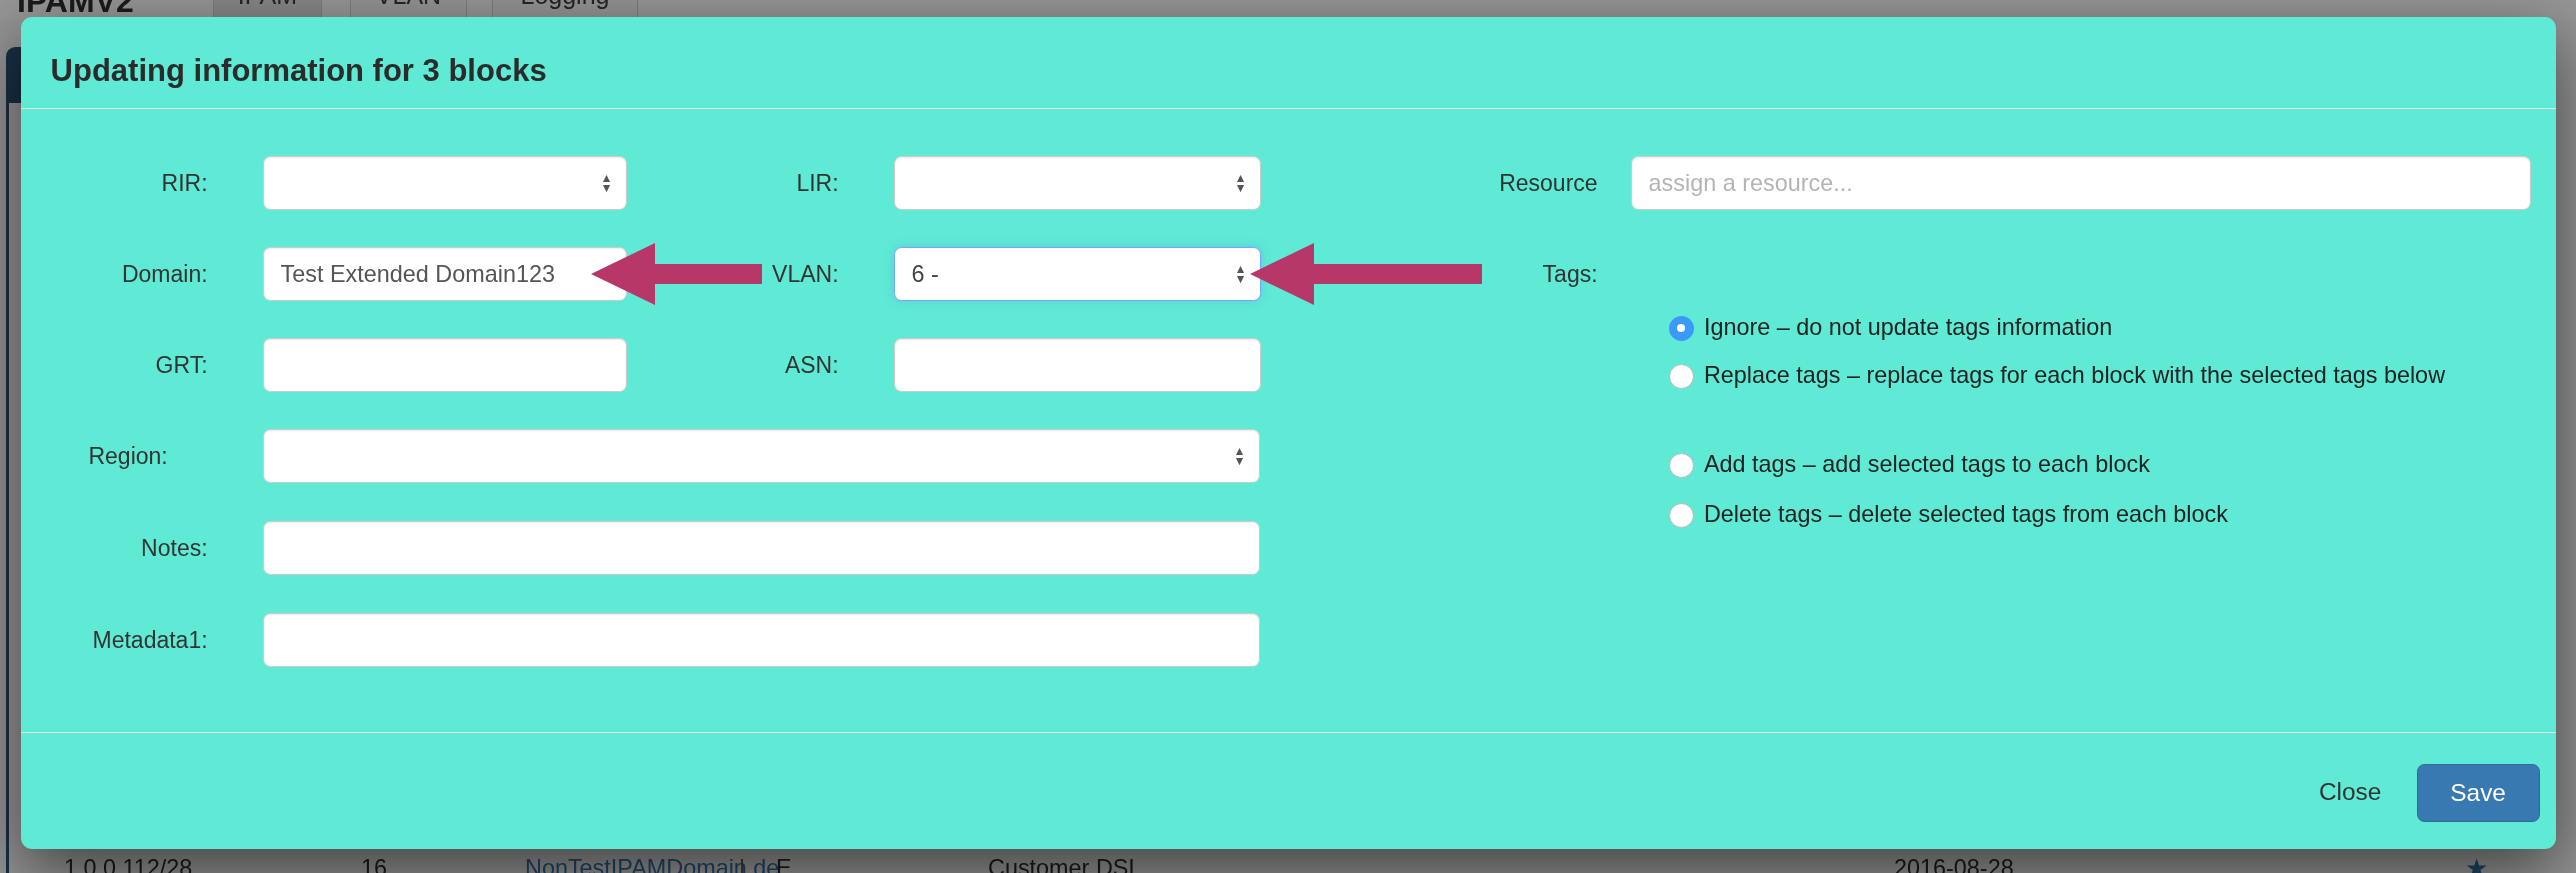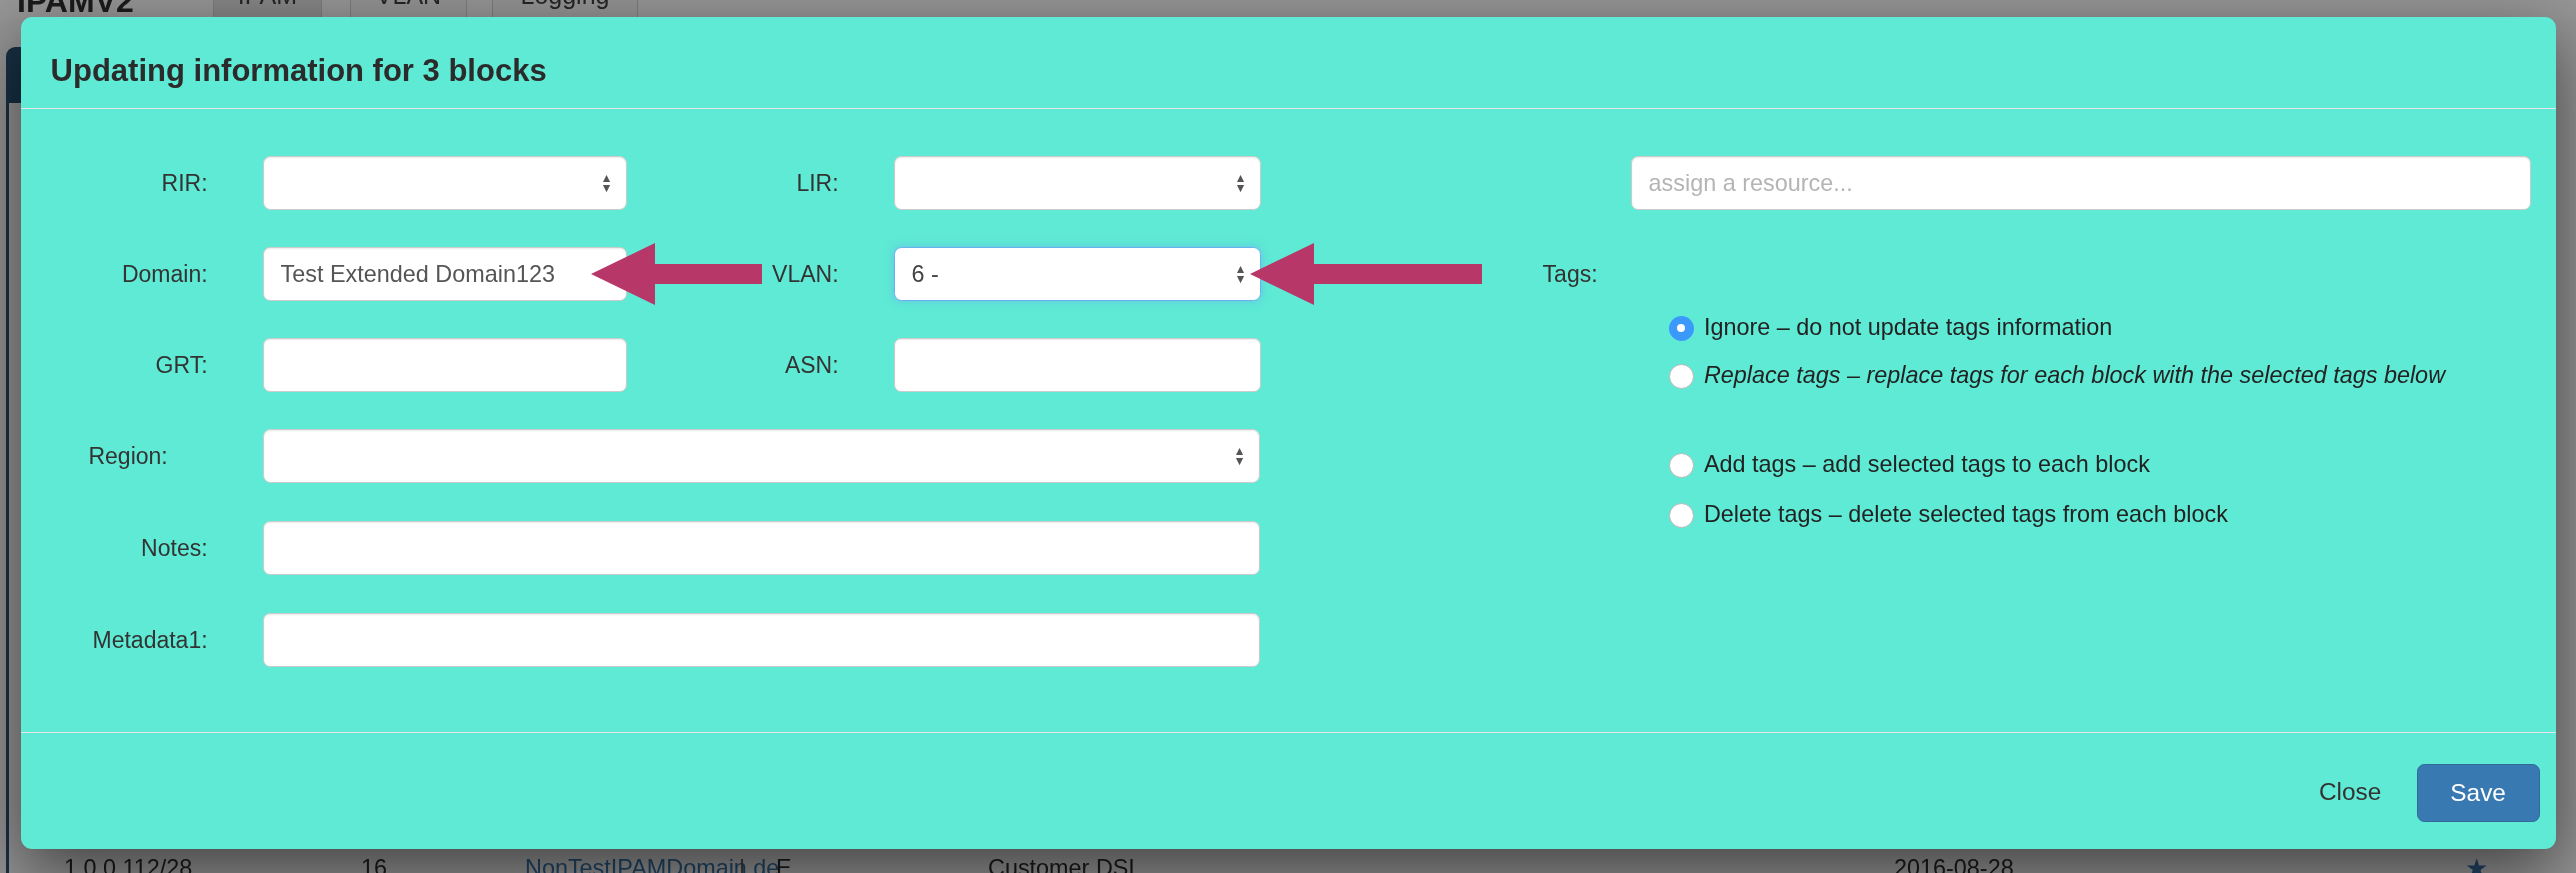--- a/index.html
+++ b/index.html
@@ -39,21 +39,21 @@
   .header-divider { position:absolute; left:0; right:0; top:91px; border-top:0.9px solid #e5e5e5; }
   .footer-divider { position:absolute; left:0; right:0; top:715px; border-top:0.9px solid #e5e5e5; }
 
   .lbl { position:absolute; font-size:23px; font-weight:400; color:#333; text-align:right; line-height:54px; }
   .lbl-c1 { left:28px; width:159px; }
   .lbl-c2 { left:640px; width:178px; }
   .lbl-r  { left:1390px; width:187px; }
 
   .ctl { position:absolute; height:54px; background:#fff; border:0.9px solid #cbcbcb; border-radius:7.5px;
          box-shadow:inset 0 0.9px 1.9px rgba(0,0,0,0.08); font-size:23.4px; color:#555; }
-  input.ctl { padding:15px 17px; font-family:"Liberation Sans", sans-serif; outline:none;border-radius:7px; }
+  input.ctl { padding:15px 17px; font-family:"Liberation Sans", sans-serif; outline:none; }
   input.ctl::placeholder { color:#b4b4b4; opacity:1; }
   input.tags-input::placeholder { color:#777; }
   .select { display:flex; align-items:center; padding:0 43px 0 17px; color:#444; cursor:default; }
   .caret { position:absolute; right:13px; top:50%; transform:translateY(-50%); display:flex;
            flex-direction:column; align-items:center; color:#555; }
   .caret span { font-size:12.2px; line-height:10.3px; }
   .select.focused { border:1.9px solid #6aaff0; box-shadow:0 0 9.4px rgba(102,175,233,0.65); }
 
   .c1 { left:242px; width:364px; }
   .c2 { left:873px; width:367px; }
@@ -74,21 +74,21 @@
   .arrow-vlan .shaft { width:170px; }
 
   
   .radio-row { position:absolute; left:1648px; display:flex; align-items:flex-start; }
   .radio { width:25px; height:25px; border-radius:50%; border:1.9px solid #b9b9b9; background:#fff;
            flex:0 0 25px; margin-top:6.6px; position:relative; cursor:pointer; }
   .radio.selected { border:none; background:#3b99fc; }
   .radio.selected::after { content:""; position:absolute; left:50%; top:50%; width:8.4px; height:8.4px;
                            margin:-4.2px 0 0 -4.2px; border-radius:50%; background:#fff; }
   .radio-label { font-size:23.4px; color:#222; line-height:37px; margin-left:10.3px; max-width:825px; }
-  .ro1 { top:292px; } .ro2 { top:340px;font-style:italic; } .ro3 { top:429px; } .ro4 { top:479px; }
+  .ro1 { top:292px; } .ro2 { top:340px; } .ro3 { top:429px; } .ro4 { top:479px; }
 
   
   .close-btn { position:absolute; left:2278px; top:747px; width:103px; height:56px; line-height:56px;
                text-align:center; font-size:24.4px; color:#333; cursor:pointer; background:transparent; border:none;
                font-family:"Liberation Sans", sans-serif; }
   .save-btn { position:absolute; left:2396px; top:747px; width:123px; height:58px; background:#3879b1;
               border:0.9px solid #31699a; border-radius:7.5px; color:#fff; font-size:24.4px; font-weight:500;
               cursor:pointer; font-family:"Liberation Sans", sans-serif; }
 </style>
 </head>
@@ -133,20 +133,21 @@
       </span>
     </div>
     <div class="lbl lbl-c2 r1">LIR:</div>
     <div class="ctl select c2 r1">
       <span></span>
       <span class="caret">
         <span>▲</span>
         <span>▼</span>
       </span>
     </div>
+    <div class="lbl lbl-r r1">Resource</div>
     <input class="ctl rcol r1" placeholder="assign a resource..." style="">
 
     <div class="lbl lbl-c1 r2">Domain:</div>
     <input class="ctl c1 r2" value="Test Extended Domain123" style="">
     <div class="lbl lbl-c2 r2">VLAN:</div>
     <div class="ctl select focused c2 r2">
       <span>6 -</span>
       <span class="caret">
         <span>▲</span>
         <span>▼</span>

